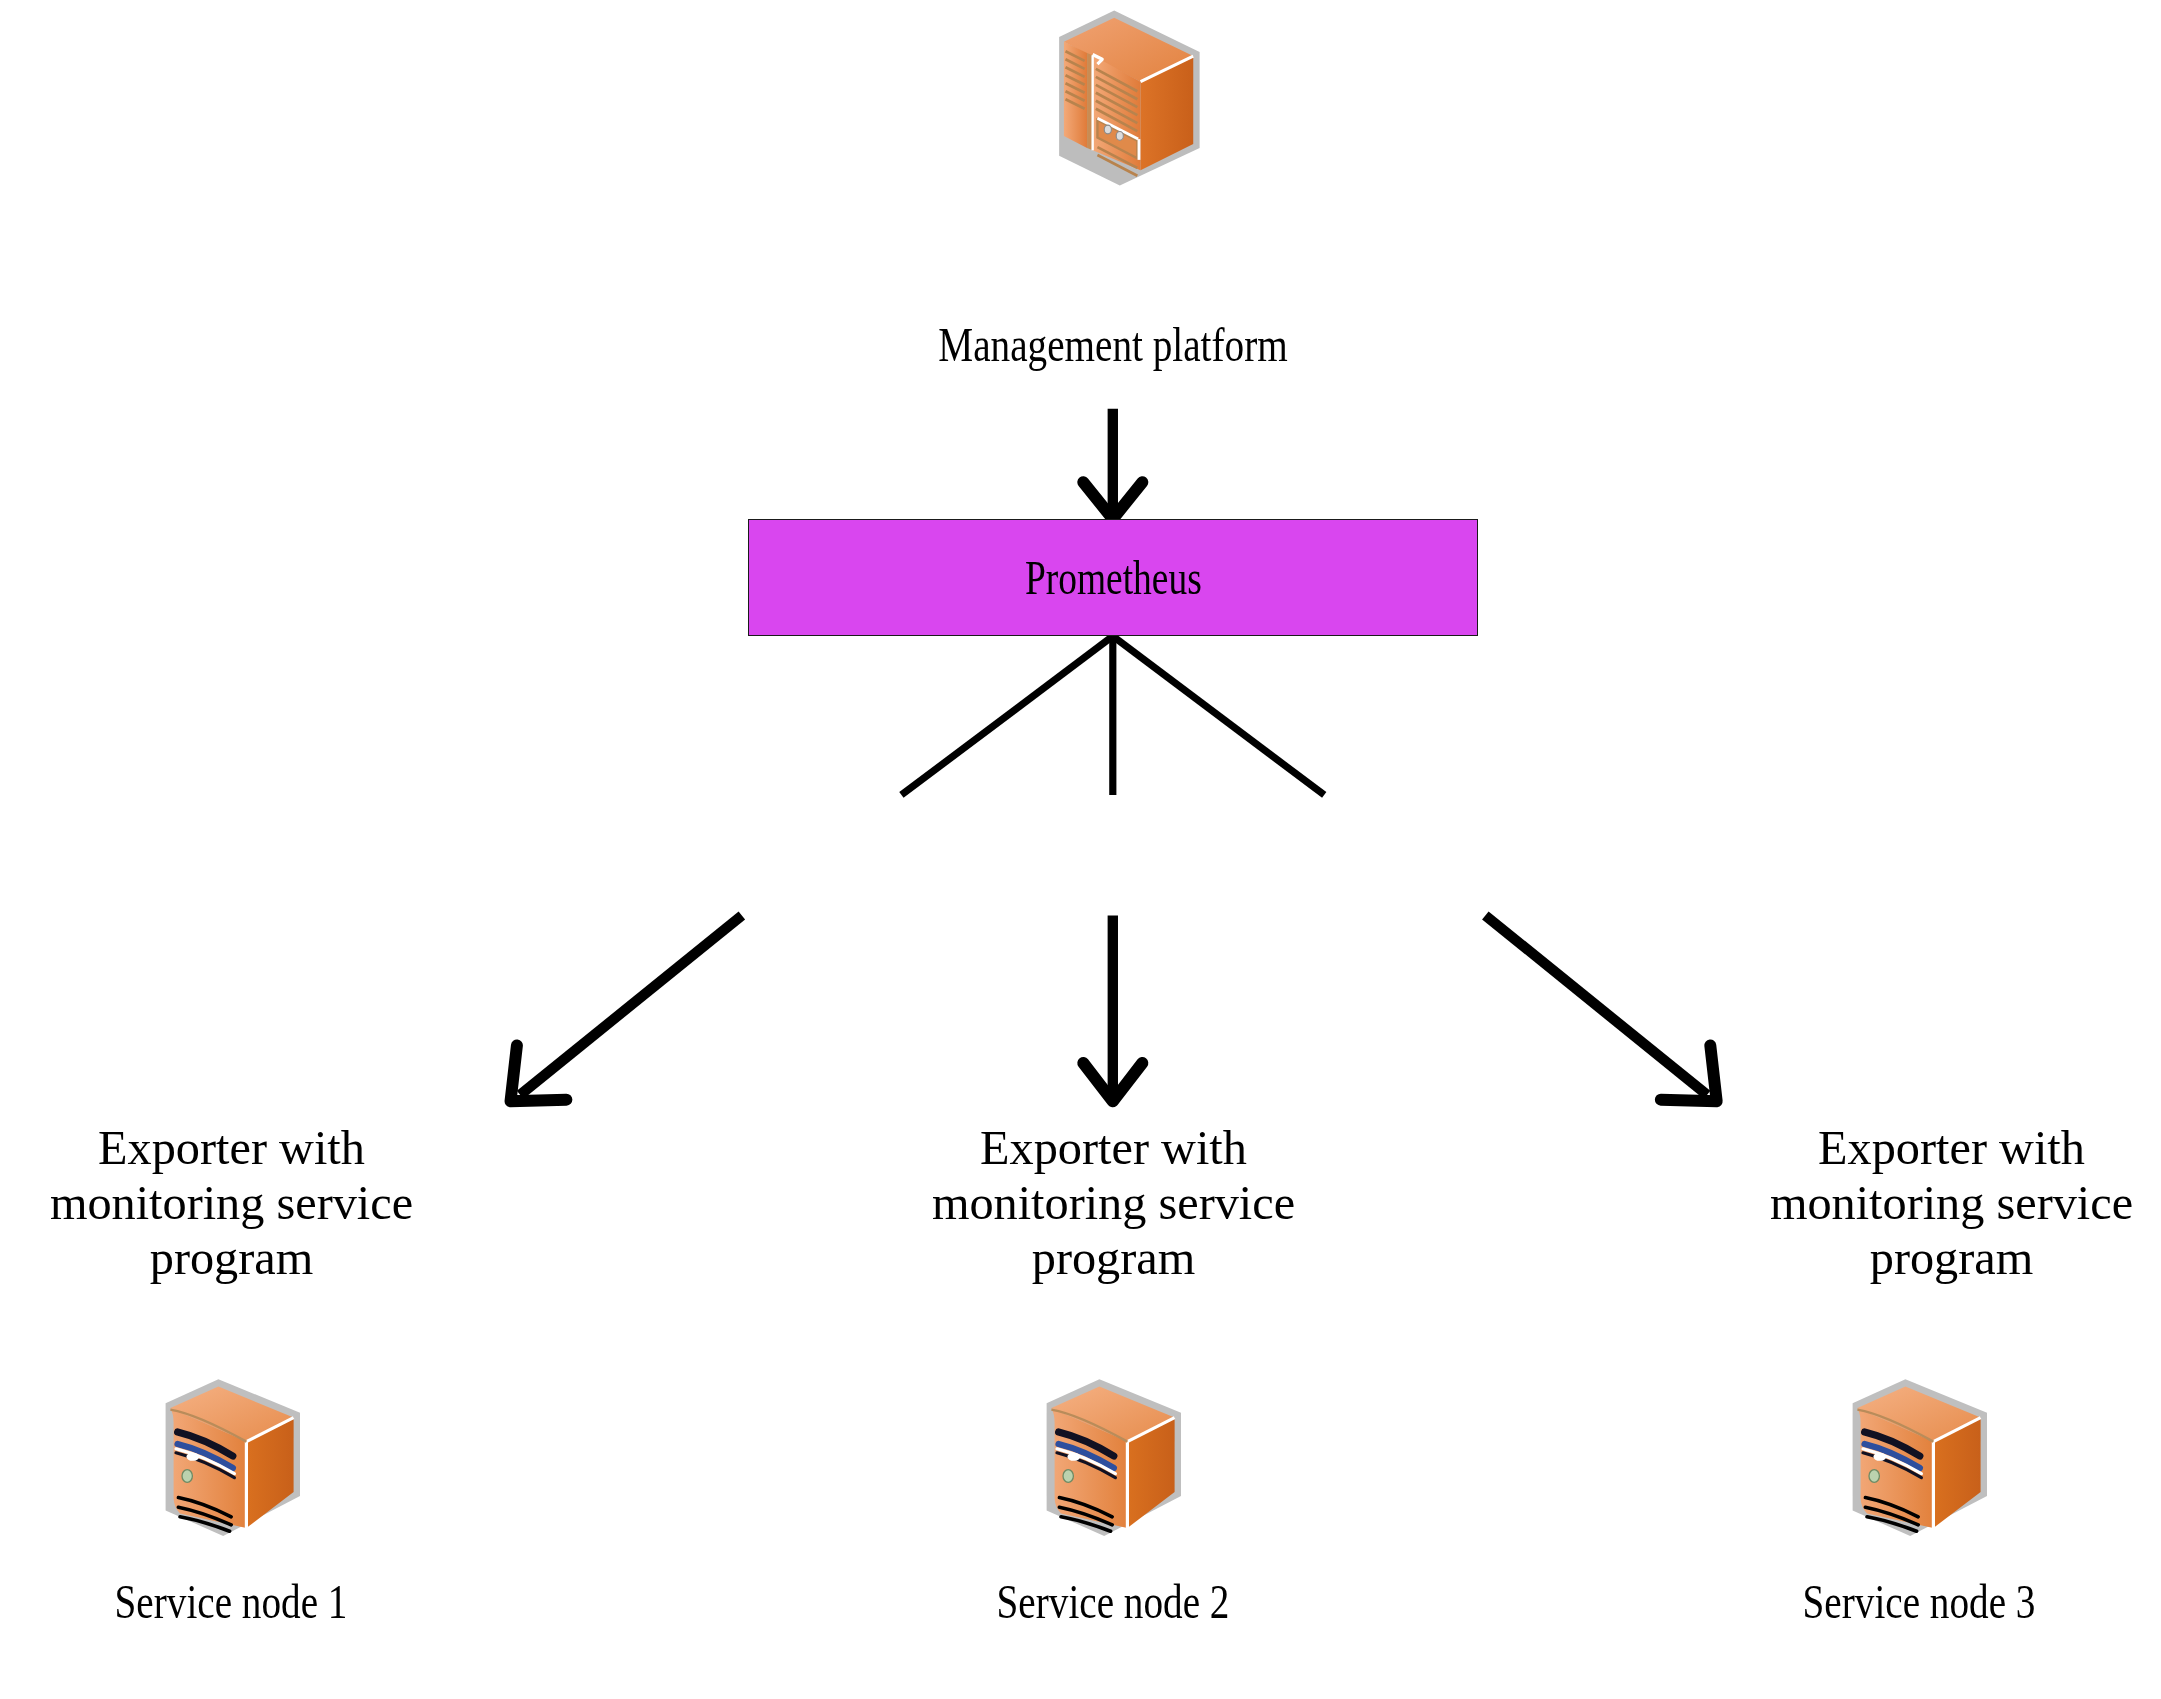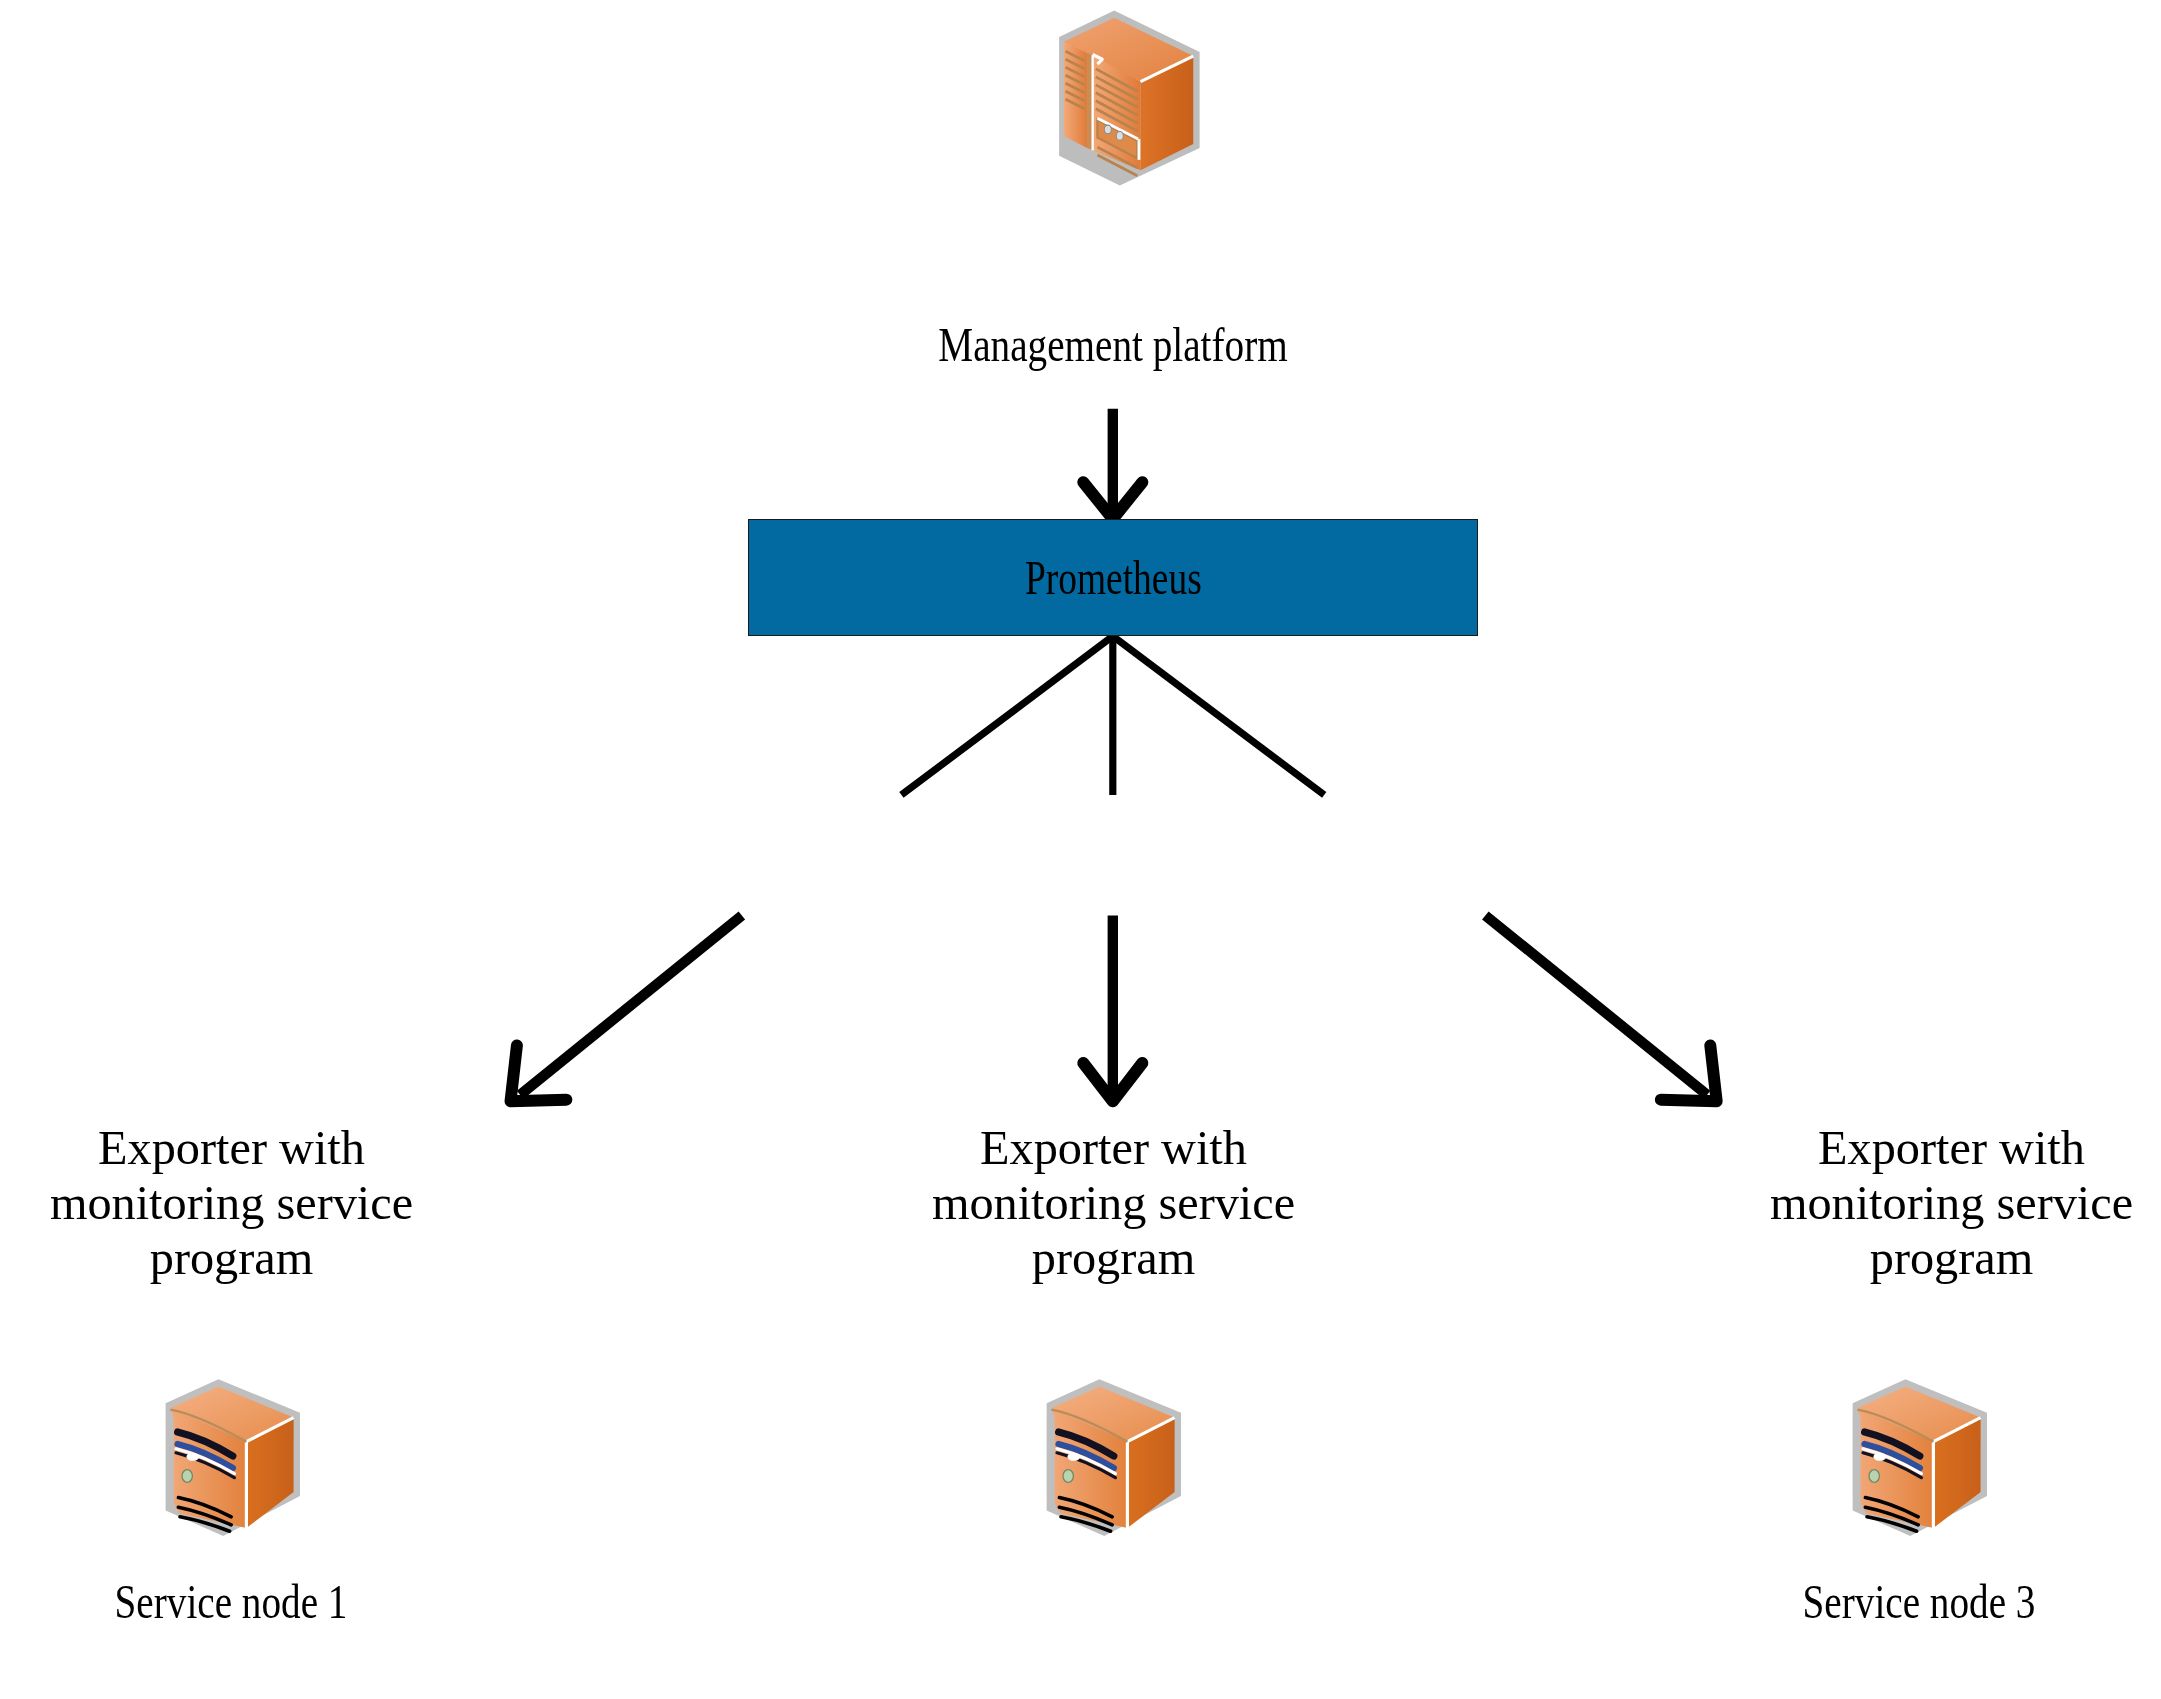--- a/index.html
+++ b/index.html
@@ -1,20 +1,20 @@
 <!DOCTYPE html>
 <html style="font-size:12.8px"><head>
 <meta charset="utf-8">
 <style>
   html,body{margin:0;padding:0;background:#ffffff;}
   body{width:2161px;height:1700px;position:relative;overflow:hidden;
        font-family:"Liberation Serif","DejaVu Serif",serif;color:#000;}
   #stage{position:absolute;left:0;top:0;width:1711px;height:1700px;}
   #edges{position:absolute;left:0;top:0;width:2161px;height:1700px;pointer-events:none;}
-  .node-box{position:absolute;background:#0369a1;border:1.6px solid #1a1a1a;
+  .node-box{position:absolute;background:#d946ef;border:1.6px solid #1a1a1a;
             box-sizing:border-box;display:flex;align-items:center;justify-content:center;text-align:center;}
   .node-box .lbl{font-size:48px;line-height:1;transform:scaleX(.78);white-space:nowrap;}
   .caption{position:absolute;text-align:center;white-space:nowrap;
            font-size:49px;line-height:1.06;}
   .caption .sx{display:block;transform:scaleX(.80);}
   .multiline{position:absolute;text-align:center;font-size:49px;line-height:1.12;}
   .multiline .sx{display:block;transform:scaleX(.985);}
   .svr{position:absolute;}
   .svr svg{display:block;width:100%;height:100%;}
 </style>
@@ -209,20 +209,23 @@
       <path d="M25 96 Q60 105 98 127" stroke="#111122" stroke-width="4" fill="none" stroke-linecap="round"></path>
       <ellipse cx="46" cy="101" rx="8" ry="5" fill="#ffffff"></ellipse>
       <ellipse cx="39" cy="125" rx="6.5" ry="8" fill="#BBD2AE" stroke="#6f8a63" stroke-width="1.6"></ellipse>
       <g stroke="#000000" stroke-width="4.5" fill="none" stroke-linecap="round">
         <path d="M28 152 Q58 158 94 176"></path>
         <path d="M28 164 Q58 170 94 186"></path>
         <path d="M30 176 Q58 181 92 194"></path>
       </g>
     </svg>
   </div>
+  <div class="caption" style="left:794px;top:1576px;width:638px;">
+    <span class="sx">Service node 2</span>
+  </div>
 
   <div class="multiline" style="left:1672px;top:1121px;width:559px;">
     <span class="sx">Exporter with</span>
     <span class="sx">monitoring service</span>
     <span class="sx">program</span>
   </div>
   <div class="svr" style="left:1843px;top:1376px;width:152px;height:164px;">
     <svg viewBox="0 0 190 205" xmlns="http://www.w3.org/2000/svg">
       <defs>
         <linearGradient id="t3f" x1="0" y1="0" x2="1" y2="0">

